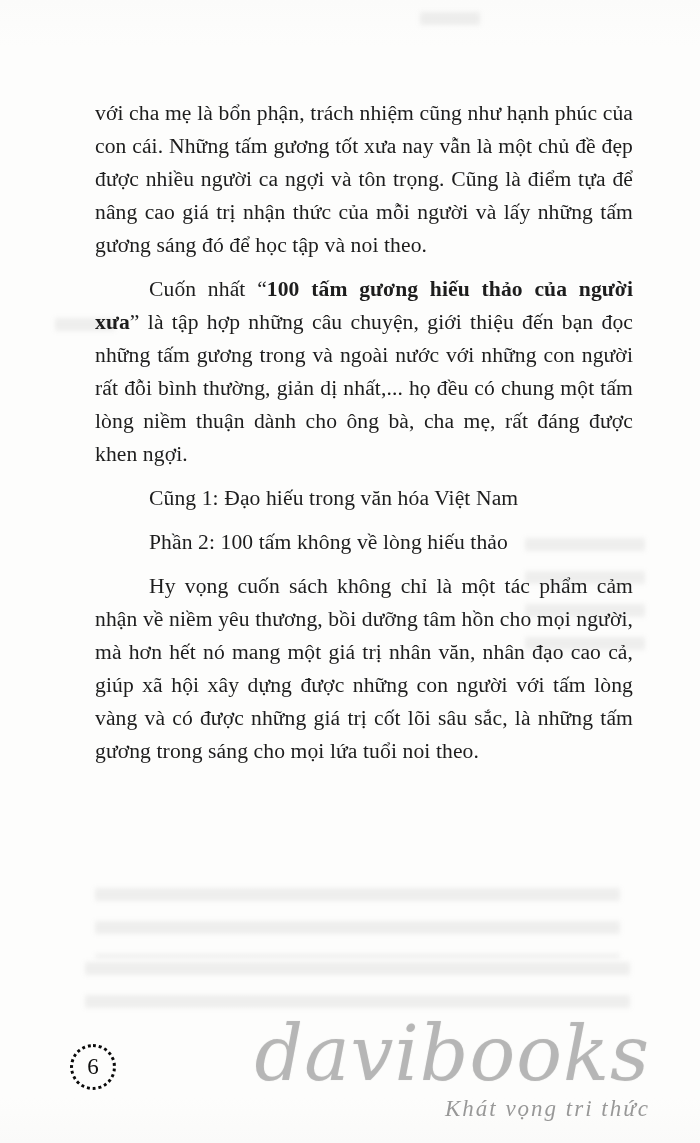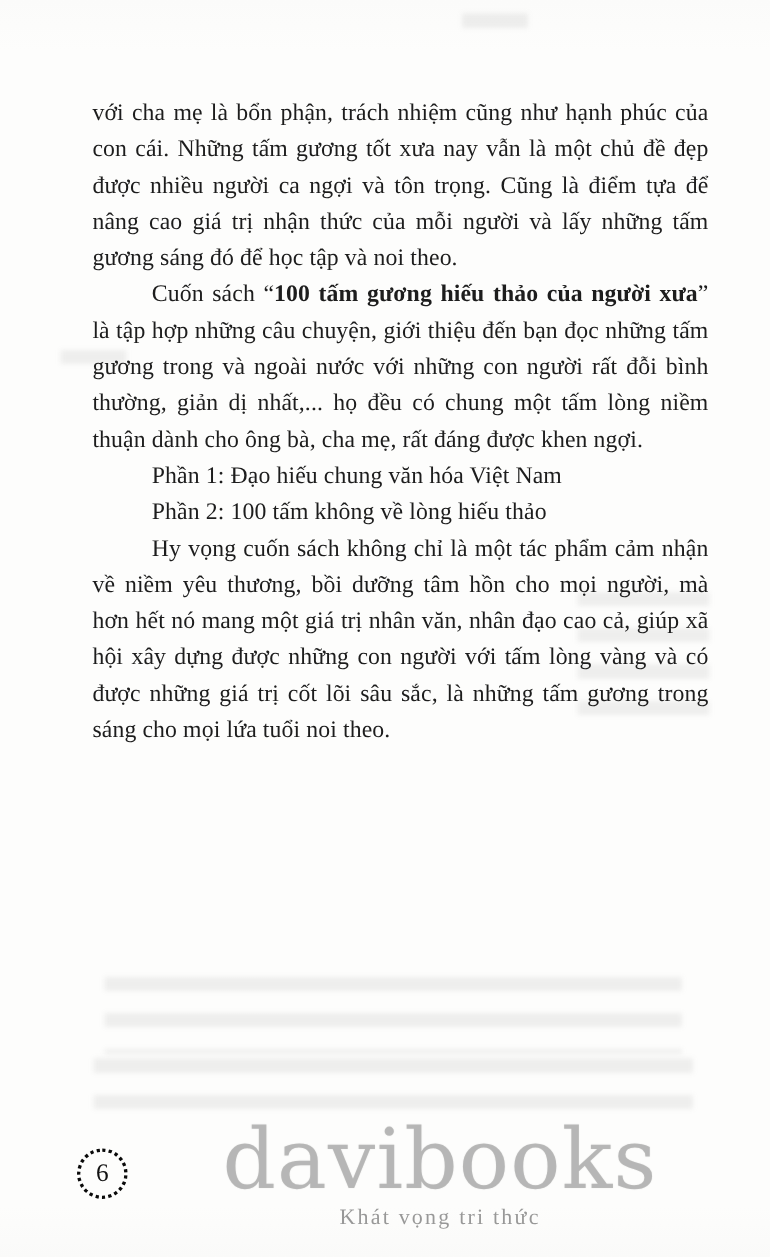--- a/index.html
+++ b/index.html
@@ -25,21 +25,21 @@
     position: absolute;
     left: 84px;
     width: 560px;
     top: 86px;
     font-size: 21.6px;
     line-height: 33px;
     text-align: justify;
     letter-spacing: 0.1px;
   }
   .text-block p {
-    margin: 0;
+    margin: 11px;
   }
   .text-block p.indent {
     text-indent: 54px;
   }
   .bold {
     font-weight: bold;
   }
   
   .ghost {
     position: absolute;
@@ -75,54 +75,55 @@
   .stamp .num {
     font-size: 23px;
     color: #111;
   }
   
   .watermark {
     position: absolute;
     left: 150px;
     top: 1014px;
     width: 500px;
-    text-align: center;
+    text-align: right;
     pointer-events: none;
+    font-style: italic;
   }
   .watermark .brand {
     font-family: "DejaVu Serif", serif;
     font-size: 76px;
     line-height: 80px;
     color: rgba(120,120,120,0.38);
     letter-spacing: 1px;
     text-shadow: 0 0 1px rgba(120,120,120,0.25);
   }
   .watermark .tagline {
     font-family: "Liberation Serif", serif;
-    font-size: 20px;
+    font-size: 23px;
     margin-top: 2px;
     color: rgba(90,90,90,0.62);
     letter-spacing: 2px;
   }
 </style>
 </head>
 <body>
 
 <div class="page">
 
   <div class="ghost g5"></div>
   <div class="ghost g1"></div>
   <div class="ghost g2"></div>
   <div class="ghost g3"></div>
   <div class="ghost g4"></div>
 
   <div class="text-block">
       <p><span>với cha mẹ là bổn phận, trách nhiệm cũng như hạnh phúc của con cái. Những tấm gương tốt xưa nay vẫn là một chủ đề đẹp được nhiều người ca ngợi và tôn trọng. Cũng là điểm tựa để nâng cao giá trị nhận thức của mỗi người và lấy những tấm gương sáng đó để học tập và noi theo.</span></p>
-      <p class="indent"><span>Cuốn sách “</span><span class="bold">100 tấm gương hiếu thảo của người xưa</span><span>” là tập hợp những câu chuyện, giới thiệu đến bạn đọc những tấm gương trong và ngoài nước với những con người rất đỗi bình thường, giản dị nhất,... họ đều có chung một tấm lòng niềm thuận dành cho ông bà, cha mẹ, rất đáng được khen ngợi.</span></p>
-      <p class="indent"><span>Phần 1: Đạo hiếu chung văn hóa Việt Nam</span></p>
+      <p class="indent"><span>Cuốn nhất “</span><span class="bold">100 tấm gương hiếu thảo của người xưa</span><span>” là tập hợp những câu chuyện, giới thiệu đến bạn đọc những tấm gương trong và ngoài nước với những con người rất đỗi bình thường, giản dị nhất,... họ đều có chung một tấm lòng niềm thuận dành cho ông bà, cha mẹ, rất đáng được khen ngợi.</span></p>
+      <p class="indent"><span>Cũng 1: Đạo hiếu trong văn hóa Việt Nam</span></p>
       <p class="indent"><span>Phần 2: 100 tấm không về lòng hiếu thảo</span></p>
       <p class="indent"><span>Hy vọng cuốn sách không chỉ là một tác phẩm cảm nhận về niềm yêu thương, bồi dưỡng tâm hồn cho mọi người, mà hơn hết nó mang một giá trị nhân văn, nhân đạo cao cả, giúp xã hội xây dựng được những con người với tấm lòng vàng và có được những giá trị cốt lõi sâu sắc, là những tấm gương trong sáng cho mọi lứa tuổi noi theo.</span></p>
     </div>
 
   <div class="stamp">
     <span class="num">6</span>
   </div>
 
   <div class="watermark">
     <div class="brand">davibooks</div>

